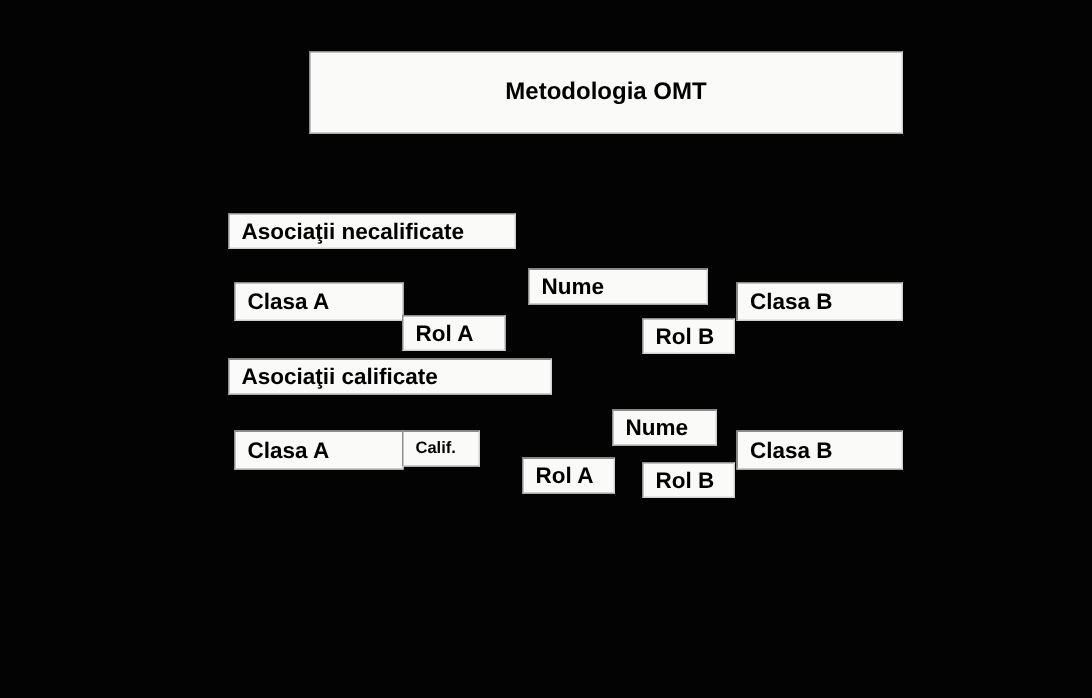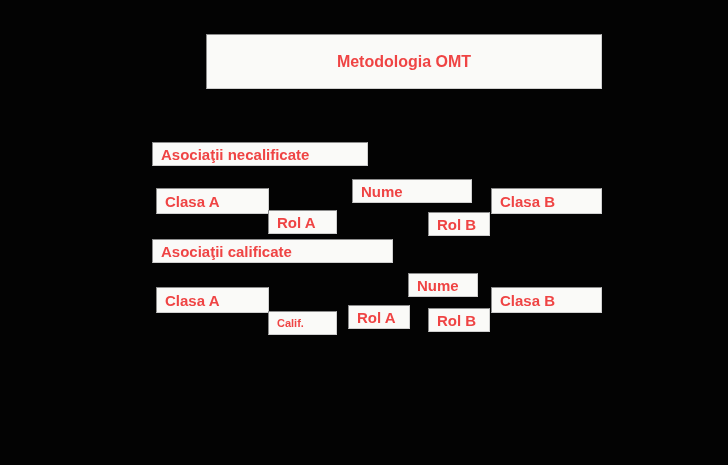--- a/index.html
+++ b/index.html
@@ -11,21 +11,21 @@
     position: relative;
     width: 728px;
     height: 465px;
     background: #030303;
     overflow: hidden;
     font-family: "Liberation Sans", sans-serif;
   }
   .box {
     position: absolute;
     background: #fafaf8;
-    color: #ef4444;
+    color: #000000;
     border-top: 1px solid #8c8c8c;
     border-left: 1px solid #8c8c8c;
     border-right: 1px solid #cfcfcf;
     border-bottom: 1px solid #cfcfcf;
     box-sizing: border-box;
     display: flex;
     align-items: center;
     white-space: nowrap;
     font-weight: bold;
   }
@@ -53,27 +53,27 @@
   }
 
   
   .section-label {
     font-size: 15px;
     padding-left: 8px;
   }
   #label-unqualified {
     left: 152px;
     top: 142px;
-    width: 216px;
+    width: 192px;
     height: 24px;
   }
   #label-qualified {
     left: 152px;
     top: 239px;
-    width: 241px;
+    width: 216px;
     height: 24px;
   }
 
   
   .node {
     font-size: 15px;
     padding-left: 8px;
   }
   .small-node {
     font-size: 11px;
@@ -115,23 +115,22 @@
   
   #q-clasa-a {
     left: 156px;
     top: 287px;
     width: 113px;
     height: 26px;
   }
   #q-calif {
     left: 268px;
     top: 287px;
-    width: 69px;
+    width: 52px;
     height: 24px;
-    margin-top: 24px;
   }
   #q-rol-a {
     left: 348px;
     top: 305px;
     width: 62px;
     height: 24px;
   }
   #q-nume {
     left: 408px;
     top: 273px;

